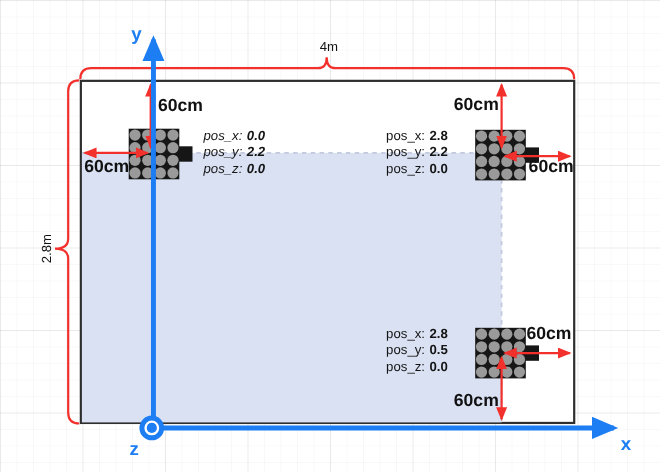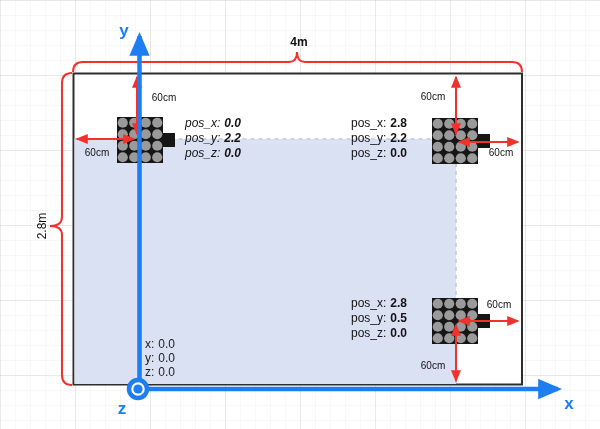--- a/index.html
+++ b/index.html
@@ -13,21 +13,21 @@
       linear-gradient(to bottom, rgba(0,0,0,0.028) 1px, transparent 1px);
     background-size:75px 75px,75px 75px,15px 15px,15px 15px;
     font-family:"Liberation Sans", sans-serif;
     color:#1a1a1a;
   }
   svg.geo{position:absolute;left:0;top:0;}
   .lbl{position:absolute;white-space:nowrap;}
   .center{transform:translate(-50%,-50%);}
   .dim{font-size:12px;color:#111;}
   .rot{transform:translate(-50%,-50%) rotate(-90deg);}
-  .offset{font-size:10px;color:#111;}
+  .offset{font-size:16px;color:#111;font-weight:bold;}
   .axis-lbl{font-size:17px;font-weight:700;color:#1d7df2;}
   .pos-block{position:absolute;font-size:12px;line-height:15px;color:#141414;}
   .pos-line span.v{font-weight:700;margin-left:4px;}
   .origin-block{position:absolute;font-size:12px;line-height:14px;color:#222;}
   .origin-block .v{margin-left:4px;}
 </style>
 </head>
 <body>
 
 <div class="canvas">
@@ -85,21 +85,21 @@
       <line x1="459" y1="321" x2="518" y2="321" marker-start="url(#ra)" marker-end="url(#ra)"></line>
       <line x1="456" y1="325" x2="456" y2="381" marker-start="url(#ra)" marker-end="url(#ra)"></line>
     </g>
 
     <line x1="139.5" y1="389" x2="139.5" y2="36" stroke="#1d7df2" stroke-width="4.5" marker-end="url(#ba)"></line>
     <line x1="138" y1="389" x2="558" y2="389" stroke="#1d7df2" stroke-width="4.5" marker-end="url(#ba)"></line>
     <circle cx="138" cy="389" r="9" fill="#ffffff" stroke="#1d7df2" stroke-width="4.5"></circle>
     <circle cx="138" cy="389" r="4.6" fill="#1d7df2"></circle>
   </svg>
 
-  <span class="lbl dim center" style="left:299px;top:42px;font-weight:bold;">4m</span>
+  <span class="lbl dim center" style="left:299px;top:42px;">4m</span>
   <span class="lbl dim rot" style="left:42px;top:226px;">2.8m</span>
 
   <span class="lbl offset center" style="left:164px;top:97px;">60cm</span>
   <span class="lbl offset center" style="left:97px;top:152px;">60cm</span>
   <span class="lbl offset center" style="left:433px;top:96px;">60cm</span>
   <span class="lbl offset center" style="left:501px;top:152px;">60cm</span>
   <span class="lbl offset center" style="left:499px;top:304px;">60cm</span>
   <span class="lbl offset center" style="left:433px;top:365px;">60cm</span>
 
   <span class="lbl axis-lbl center" style="left:124px;top:31px;">y</span>
@@ -117,19 +117,14 @@
     <div class="pos-line"><span>pos_y:</span><span class="v">2.2</span></div>
     <div class="pos-line"><span>pos_z:</span><span class="v">0.0</span></div>
   </div>
 
   <div class="pos-block" style="left:351px;top:296px;">
     <div class="pos-line"><span>pos_x:</span><span class="v">2.8</span></div>
     <div class="pos-line"><span>pos_y:</span><span class="v">0.5</span></div>
     <div class="pos-line"><span>pos_z:</span><span class="v">0.0</span></div>
   </div>
 
-  <div class="origin-block" style="left:145px;top:337px;">
-    <div><span>x:</span><span class="v">0.0</span></div>
-    <div><span>y:</span><span class="v">0.0</span></div>
-    <div><span>z:</span><span class="v">0.0</span></div>
-  </div>
 
 </div>
 
 </body></html>

